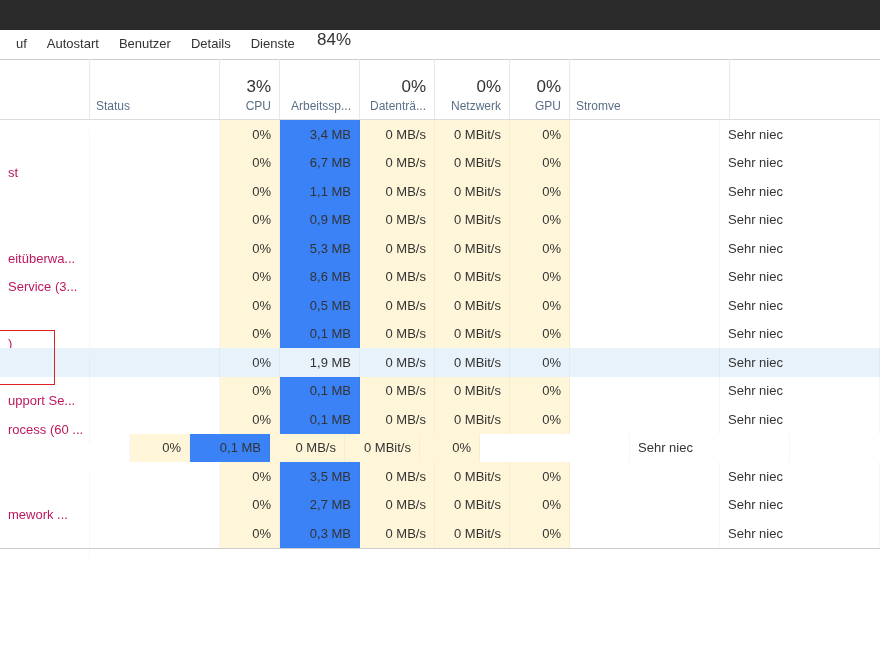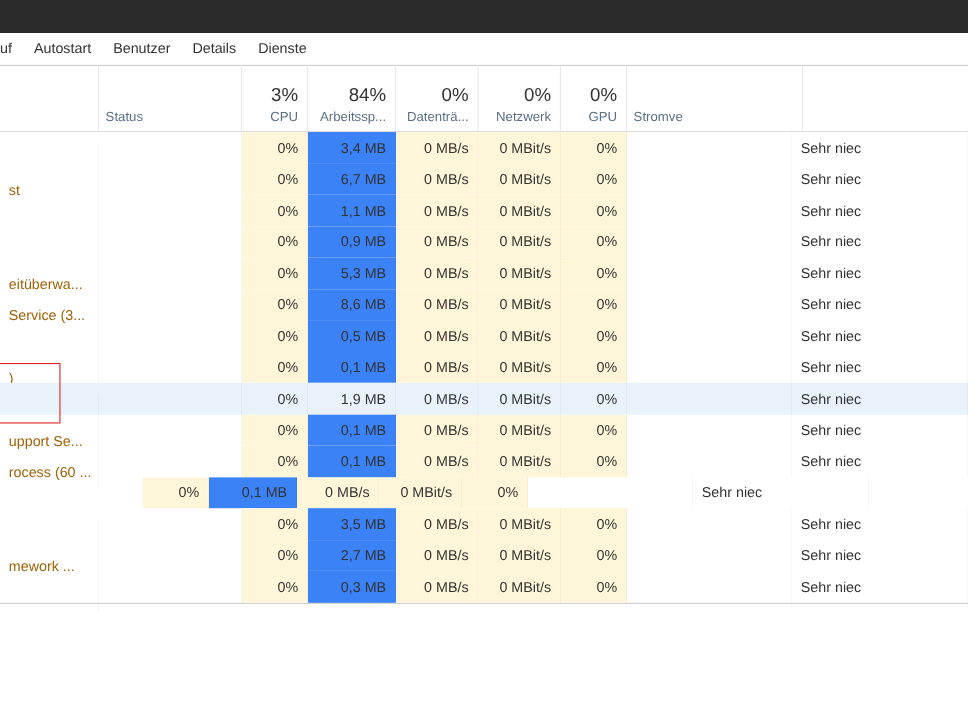--- a/index.html
+++ b/index.html
@@ -24,31 +24,31 @@
     height: 30px;
     align-items: stretch;
   }
   .tab {
     padding: 6px 10px;
     font-size: 13px;
     color: #333;
     cursor: pointer;
     border-right: 0;
   }
-  .tab.first { padding-left: 0; }
+  .tab.first { padding-left: 16px; }
   .header-row {
     display: flex;
     border-bottom: 1px solid #ddd;
     height: 60px;
     align-items: flex-end;
   }
   .col-name { width: 90px; flex: 0 0 90px; }
   .col-status { width: 130px; flex: 0 0 130px; }
   .col-cpu { width: 60px; flex: 0 0 60px; }
-  .col-mem { width: 80px; flex: 0 0 80px; }
+  .col-mem { width: 80px; flex: 0 0 80px; gap: 47px; }
   .col-disk { width: 75px; flex: 0 0 75px; }
   .col-net { width: 75px; flex: 0 0 75px; }
   .col-gpu { width: 60px; flex: 0 0 60px; }
   .col-gpumod { width: 150px; flex: 0 0 150px; }
   .col-power { width: 160px; flex: 0 0 160px; }
   .hcell {
     border-right: 1px solid #e8e8e8;
     padding: 6px 8px 6px 6px;
     display: flex;
     flex-direction: column;
@@ -75,21 +75,21 @@
     padding: 0 8px;
     height: 100%;
     display: flex;
     align-items: center;
     border-right: 1px solid rgba(0,0,0,0.03);
     white-space: nowrap;
     overflow: hidden;
     text-overflow: ellipsis;
   }
   .cell.right { justify-content: flex-end; text-align: right; }
-  .cell.name { font-size: 13px; color: #a16207; margin-top: 20px; }
+  .cell.name { font-size: 13px; color: #be185d; margin-top: 20px; }
   .heat-cpu { background: #fff6d9; }
   .heat-mem { background: #3b82f6; }
   .heat-disk { background: #fff6d9; }
   .heat-net { background: #fff6d9; }
   .heat-gpu { background: #fff6d9; }
   .row.selected .cell { background: transparent; }
   .redbox {
     position: absolute;
     border: 1.5px solid #d22;
     pointer-events: none;

